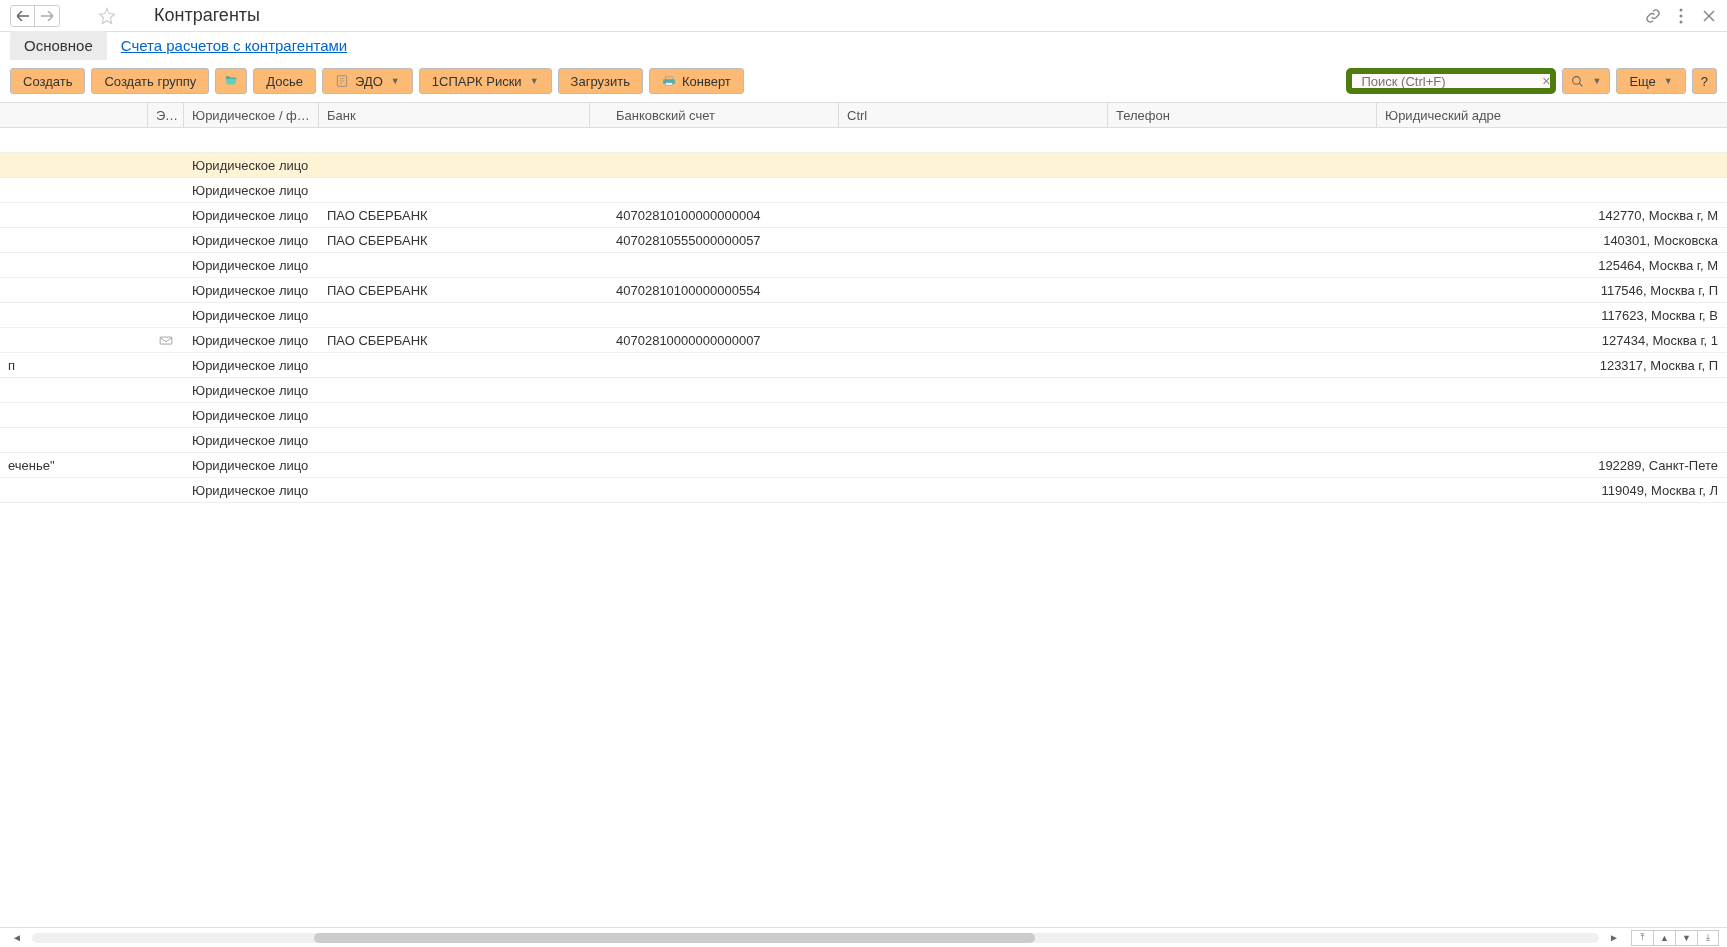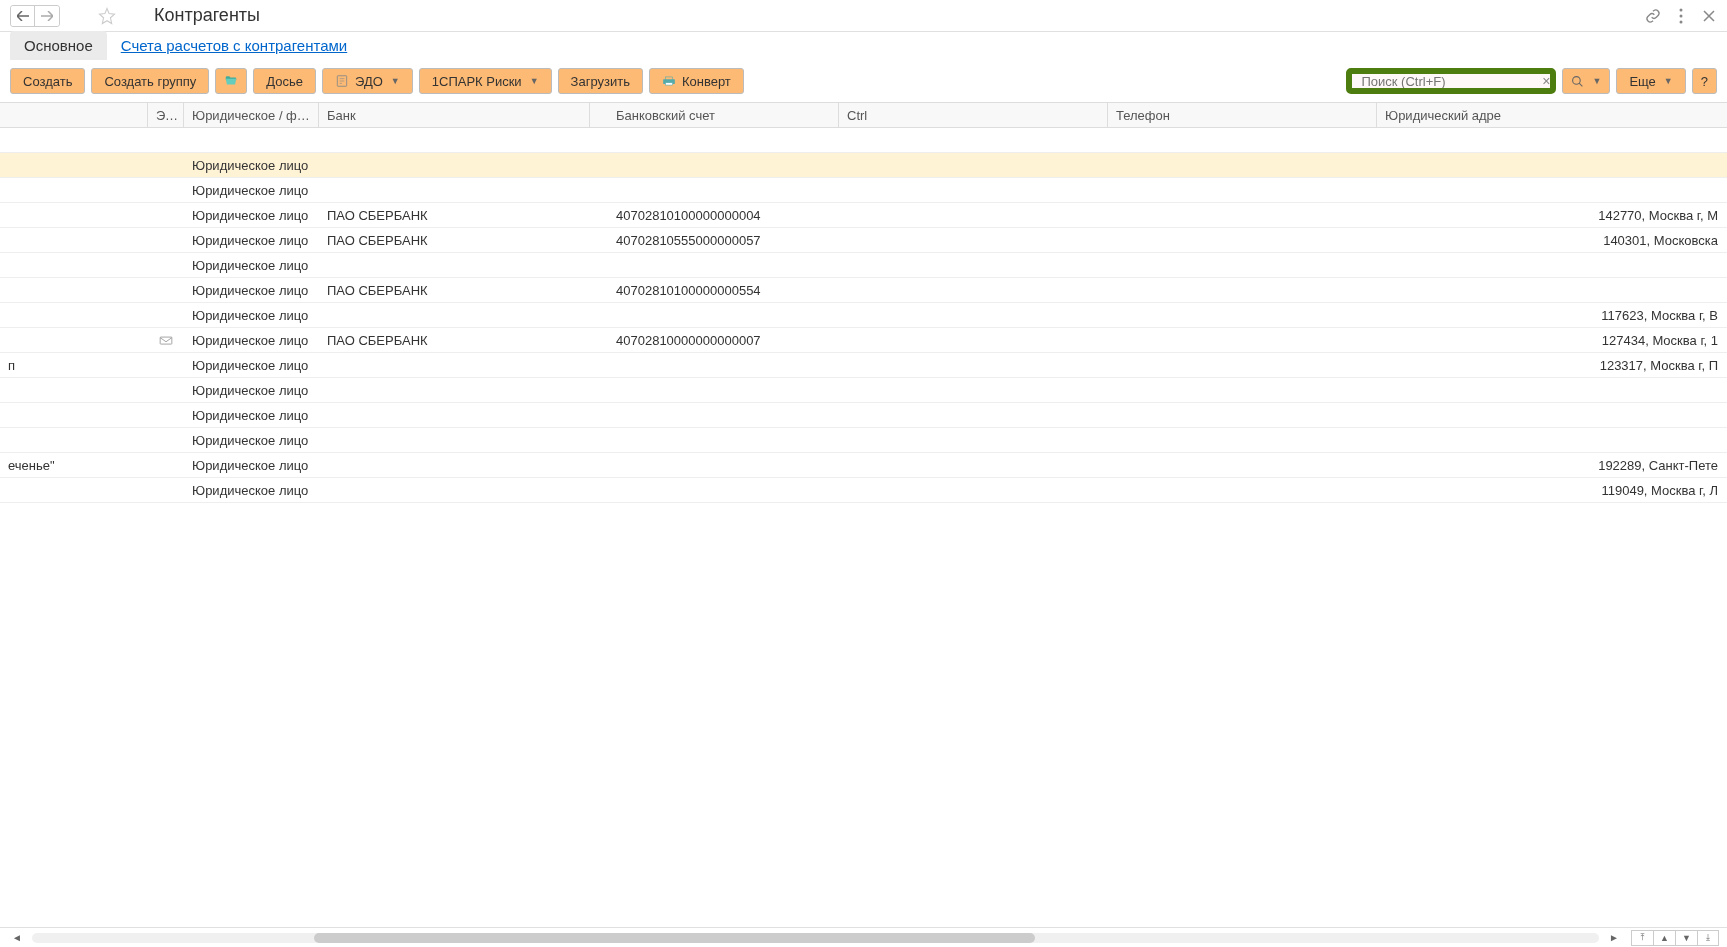--- a/index.html
+++ b/index.html
@@ -221,29 +221,31 @@
         <div class="td col-addr">140301, Московска</div>
       </div>
       <div class="row">
         <div class="td col-type-icon"></div>
         <div class="td col-edo edo-icon-cell"></div>
         <div class="td col-legal">Юридическое лицо</div>
         <div class="td col-bank"></div>
         <div class="td col-account"></div>
         <div class="td col-email"></div>
         <div class="td col-phone"></div>
+        <div class="td col-addr">125464, Москва г, М</div>
       </div>
       <div class="row">
         <div class="td col-type-icon"></div>
         <div class="td col-edo edo-icon-cell"></div>
         <div class="td col-legal">Юридическое лицо</div>
         <div class="td col-bank">ПАО СБЕРБАНК</div>
         <div class="td col-account">40702810100000000554</div>
         <div class="td col-email"></div>
         <div class="td col-phone"></div>
+        <div class="td col-addr">117546, Москва г, П</div>
       </div>
       <div class="row">
         <div class="td col-type-icon"></div>
         <div class="td col-edo edo-icon-cell"></div>
         <div class="td col-legal">Юридическое лицо</div>
         <div class="td col-bank"></div>
         <div class="td col-account"></div>
         <div class="td col-email"></div>
         <div class="td col-phone"></div>
         <div class="td col-addr">117623, Москва г, В</div>

